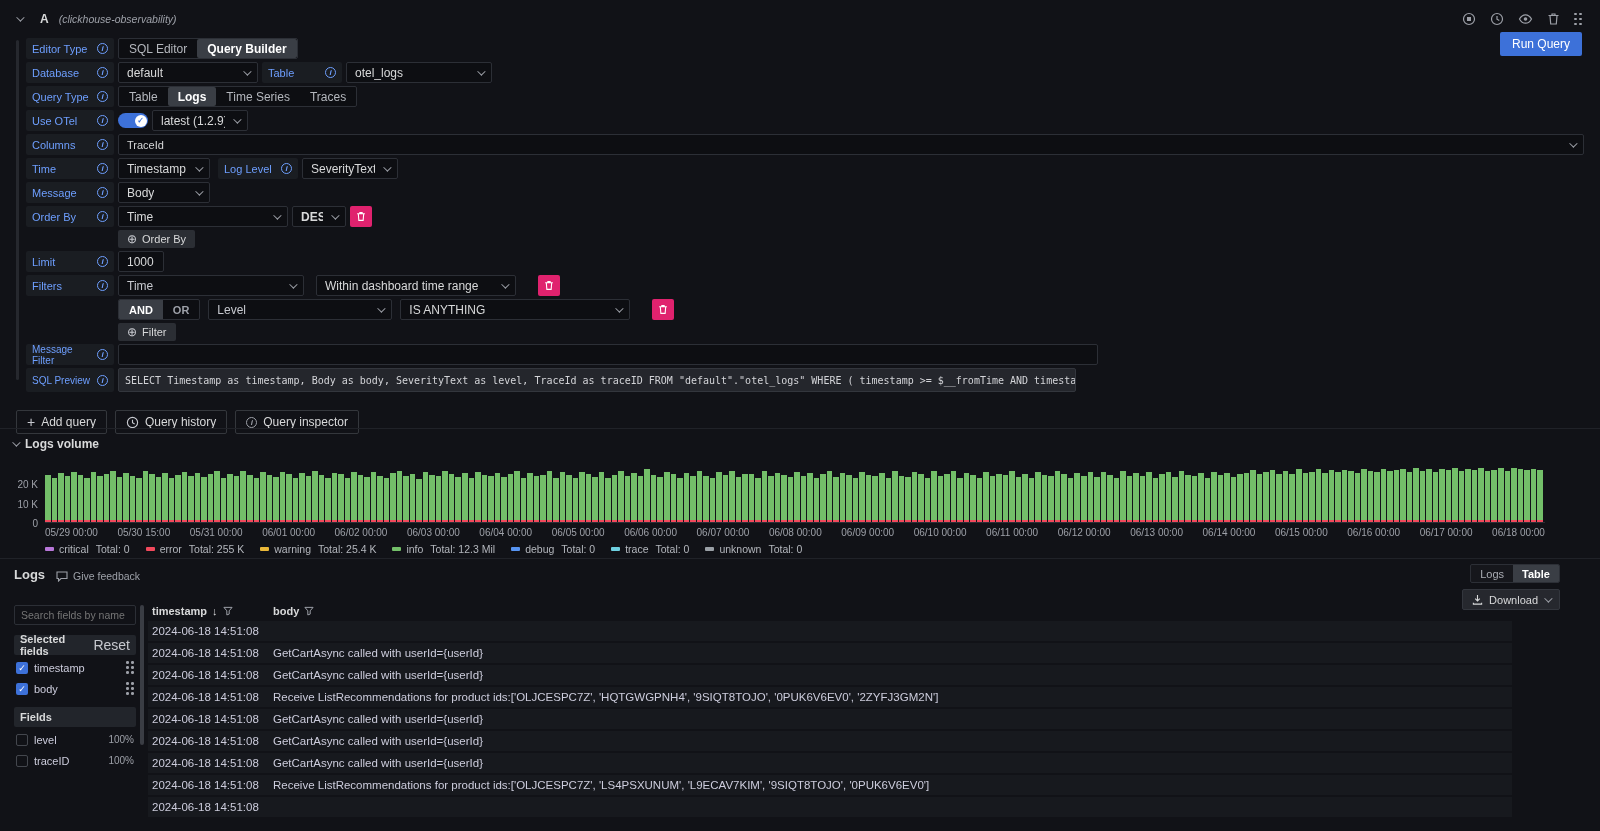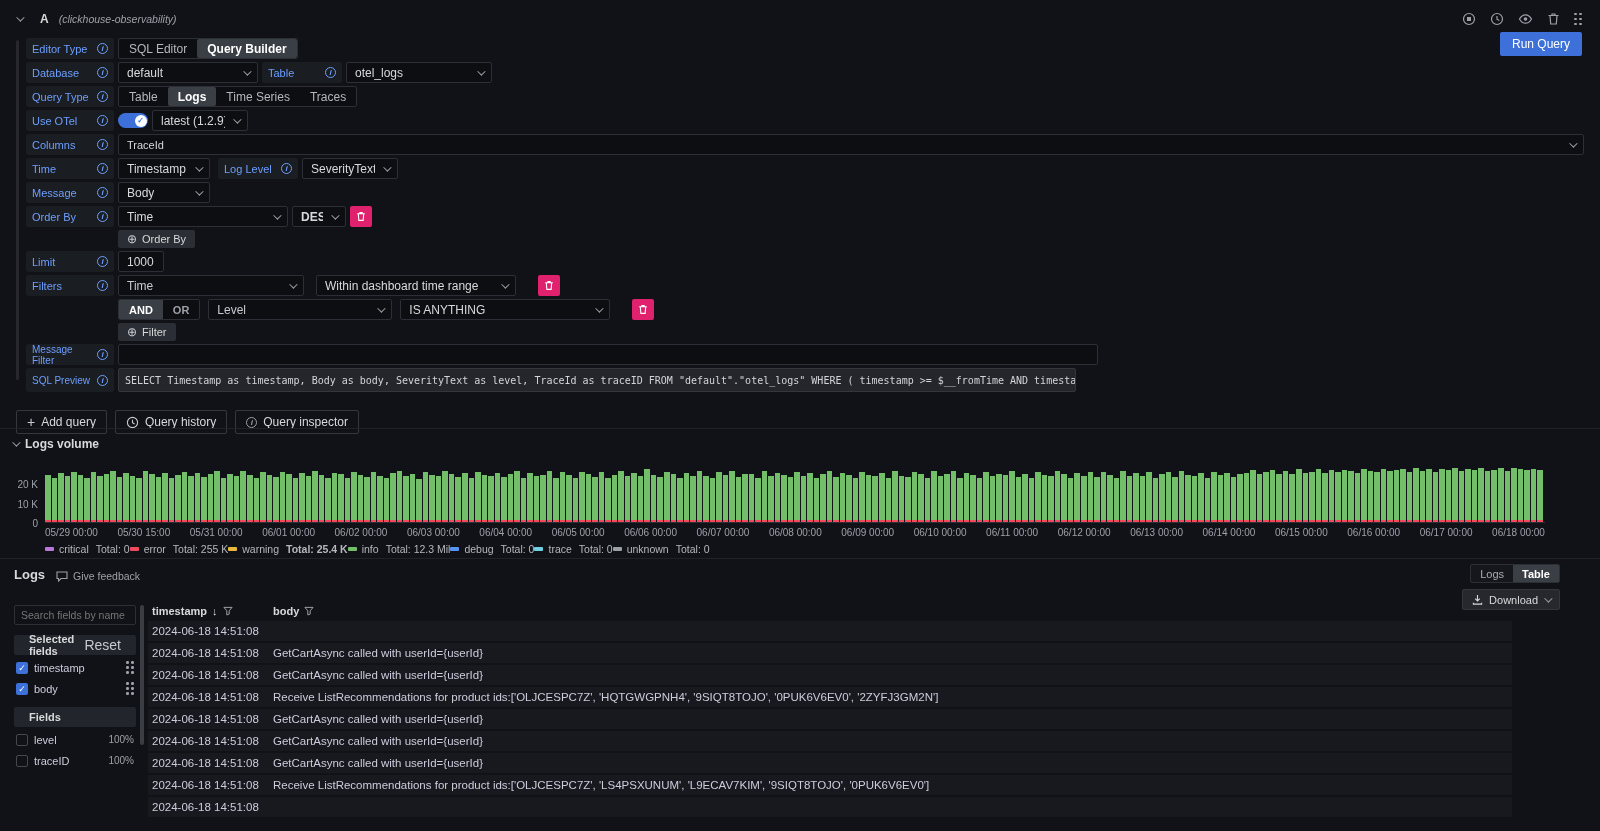--- a/index.html
+++ b/index.html
@@ -50,36 +50,36 @@
   .ghost-btn { display:inline-flex; align-items:center; gap:6px; background:transparent; border:1px solid #34373c; border-radius:2px; color:#d8d9da; font-size:12px; height:24px; padding:0 10px; font-family:inherit; cursor:pointer; }
   .ghost-btn .plus { font-size:14px; color:#c7c9cf; }
 
   
   #volume-panel { position:absolute; top:428px; left:0; right:0; height:130px; border-top:1px solid #202228; }
   #volume-title { position:absolute; left:12px; top:8px; display:flex; align-items:center; gap:7px; font-size:12px; font-weight:bold; color:#d8d9da; cursor:pointer; }
   #plot { position:absolute; left:45px; right:55px; top:36px; height:58px; display:flex; align-items:flex-end; border-bottom:1px solid #2c2f36; }
   #plot .bar { flex:1; margin-right:1px; border-radius:0; }
   .ytick { position:absolute; left:0; width:38px; text-align:right; font-size:10px; color:#9da0a8; }
   #xticks { position:absolute; left:45px; right:55px; top:98px; display:flex; justify-content:space-between; font-size:10px; color:#9da0a8; }
-  #legend { position:absolute; left:45px; top:114px; display:flex; align-items:flex-end; font-size:10.5px; color:#b4b7bd; }
+  #legend { position:absolute; left:45px; top:114px; display:flex; gap:16px; align-items:flex-end; font-size:10.5px; color:#b4b7bd; }
   .litem { display:flex; align-items:center; gap:5px; cursor:pointer; }
   .litem .sw { width:9px; height:4px; border-radius:1px; }
 
   
   #logs-panel { position:absolute; top:558px; left:0; right:0; bottom:0; border-top:1px solid #202228; }
   #logs-title { position:absolute; left:14px; top:8px; font-size:13px; font-weight:bold; color:#d8d9da; }
   #feedback { position:absolute; left:56px; top:11px; display:flex; align-items:center; gap:5px; color:#9da0a8; font-size:10.5px; cursor:pointer; }
   #view-toggle { position:absolute; right:40px; top:5px; display:flex; background:#16171c; border:1px solid #2c2f36; border-radius:2px; overflow:hidden; height:19px; }
   #view-toggle span { display:flex; align-items:center; padding:0 9px; font-size:11px; color:#aaadb4; cursor:pointer; }
   #view-toggle span.active { background:#3a3e45; color:#fff; font-weight:bold; }
   #download-btn { position:absolute; right:40px; top:30px; display:flex; align-items:center; gap:6px; background:#26282e; border:1px solid #33363d; border-radius:2px; height:21px; padding:0 9px; font-size:11px; color:#d8d9da; font-family:inherit; cursor:pointer; }
 
   #sidebar { position:absolute; left:14px; top:46px; width:122px; }
   #field-search { width:122px; height:20px; background:transparent; border:1px solid #2c2f36; border-radius:2px; color:#d8d9da; font-size:10.5px; padding:0 6px; font-family:inherit; }
-  .side-head { margin-top:10px; height:20px; background:#22252b; border-radius:2px; display:flex; align-items:center; justify-content:space-between; padding:0 15px; font-size:11px; font-weight:bold; color:#d8d9da; }
+  .side-head { margin-top:10px; height:20px; background:#22252b; border-radius:2px; display:flex; align-items:center; justify-content:space-between; padding:0 6px; font-size:11px; font-weight:bold; color:#d8d9da; }
   .side-head .reset { font-size:14px; font-weight:normal; color:#c7c9cf; cursor:pointer; }
   .fieldrow { display:flex; align-items:center; gap:6px; height:17px; margin-top:4px; padding:0 2px; font-size:11px; color:#ccccdc; }
   .cbox { width:12px; height:12px; border-radius:2px; flex:none; display:flex; align-items:center; justify-content:center; font-size:9px; cursor:pointer; }
   .cbox.on { background:#3d71d9; color:#fff; }
   .cbox.off { background:transparent; border:1px solid #44474e; }
   .fieldrow .fname { flex:1; }
   .fieldrow .pct { font-size:10px; color:#9da0a8; }
   #side-scroll { position:absolute; left:140px; top:46px; width:4px; height:140px; background:#3a3d44; border-radius:2px; }
 
   #ltable { position:absolute; left:148px; right:88px; top:42px; bottom:0; overflow:hidden; }
@@ -283,21 +283,21 @@
 
     <div class="frow" style="padding-left:92px">
       <div class="andor">
         <span class="active">AND</span>
         <span>OR</span>
       </div>
       <div class="select" style="width:184px; margin-left:4px">
           <span class="val" style="color:#c7c9cf">Level</span>
           <span class="chev"></span>
         </div>
-      <div class="select" style="width:210px; margin-left:4px">
+      <div class="select" style="width:230px; margin-left:4px">
           <span class="val">IS ANYTHING</span>
           <span class="chev"></span>
         </div>
       <button class="danger-btn" style="margin-left:18px">
           <svg width="10" height="11" viewBox="0 0 13 14">
             <path d="M1.5 3.5h10M5 3.5V2h3v1.5M3 3.5l.7 8.5h5.6l.7-8.5" stroke="#fff" fill="none" stroke-width="1.4"></path>
           </svg>
         </button>
     </div>
 
@@ -616,21 +616,21 @@
         <span style="margin-left: 2px;">Total: 0</span>
       </span>
       <span class="litem">
         <span class="sw" style="background: rgb(242, 73, 92);"></span>
         <span>error</span>
         <span style="margin-left: 2px;">Total: 255 K</span>
       </span>
       <span class="litem">
         <span class="sw" style="background: rgb(234, 184, 57);"></span>
         <span>warning</span>
-        <span style="margin-left: 2px; font-weight: bold;">Total: 25.4 K</span>
+        <span style="margin-left: 2px;">Total: 25.4 K</span>
       </span>
       <span class="litem">
         <span class="sw" style="background: rgb(115, 191, 105);"></span>
         <span>info</span>
         <span style="margin-left: 2px;">Total: 12.3 Mil</span>
       </span>
       <span class="litem">
         <span class="sw" style="background: rgb(87, 148, 242);"></span>
         <span>debug</span>
         <span style="margin-left: 2px;">Total: 0</span>

